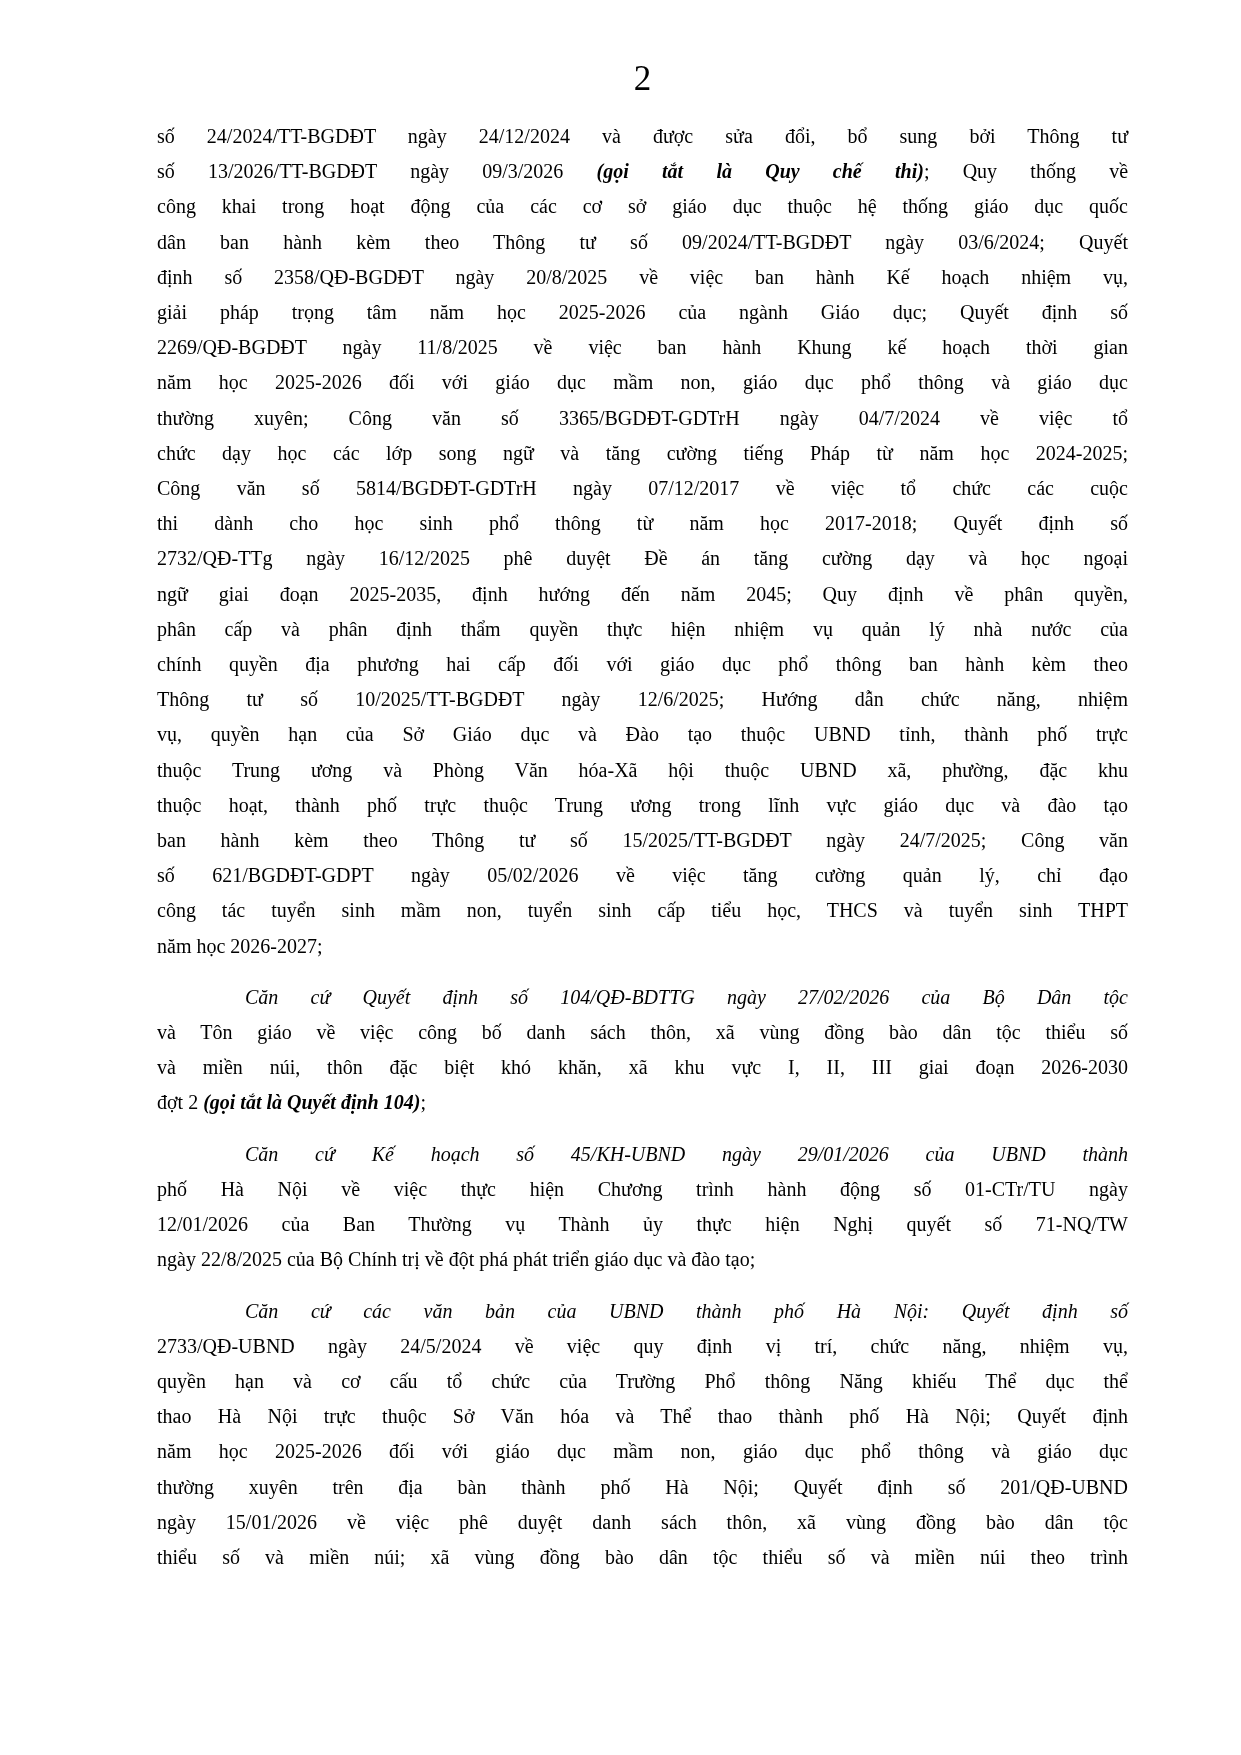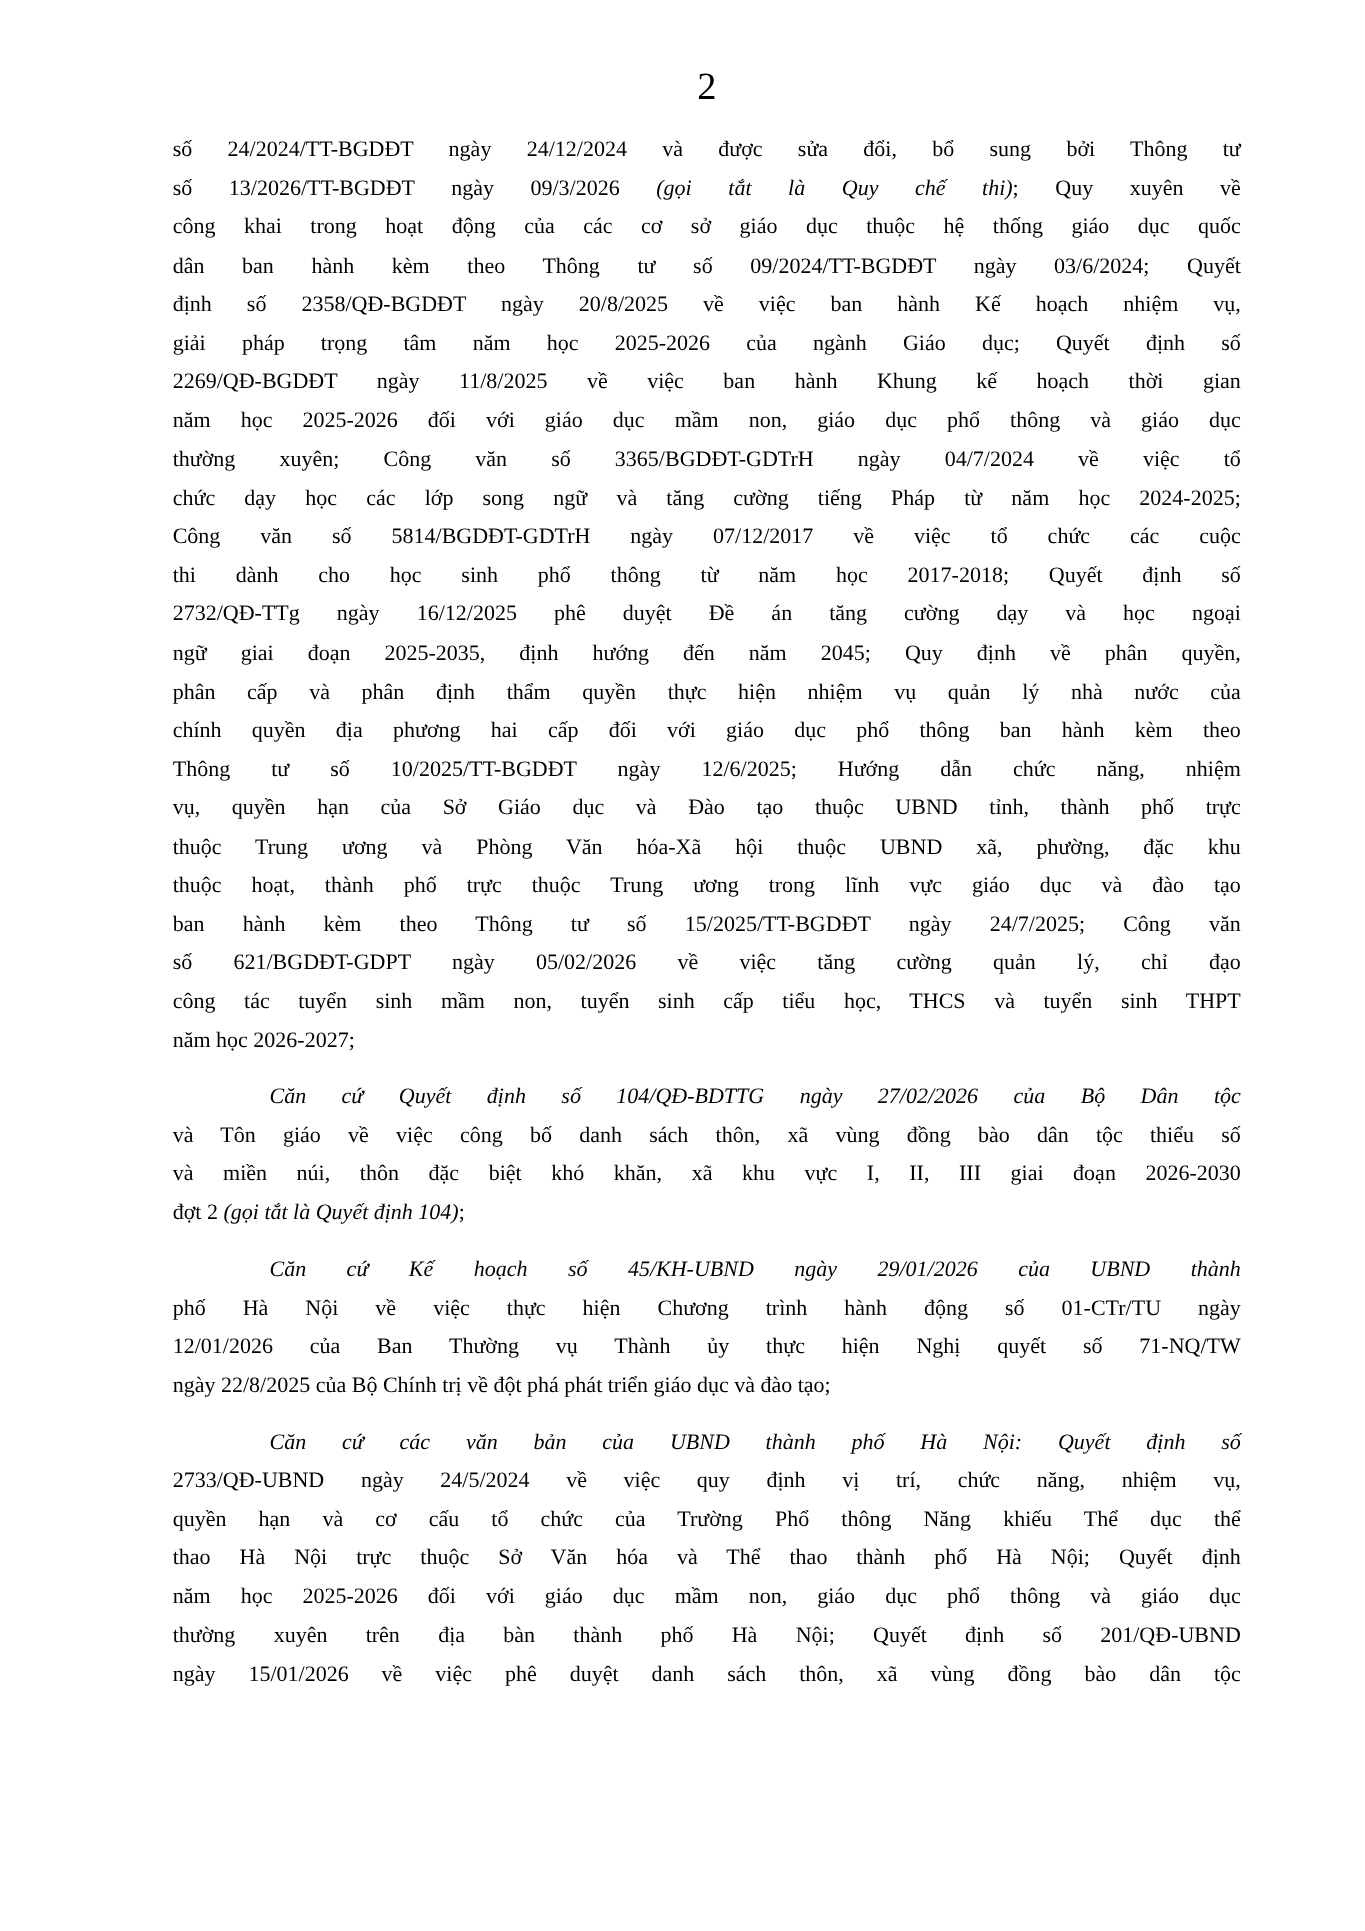--- a/index.html
+++ b/index.html
@@ -49,31 +49,32 @@
   .line.last {
     text-align: center;
     text-align-last: left;
   }
   .line.indent {
     text-indent: 88px;
     font-style: italic;
   }
   .it {
     font-style: italic;
+    font-weight: bold;
   }
 </style>
 </head>
 <body>
 
 <div class="page">
   <div class="page-number">2</div>
   <div class="content" id="content">
       <div class="para">
         <div class="line"><span>số 24/2024/TT-BGDĐT ngày 24/12/2024 và được sửa đổi, bổ sung bởi Thông tư</span></div>
-        <div class="line"><span>số 13/2026/TT-BGDĐT ngày 09/3/2026 </span><span class="it">(gọi tắt là Quy chế thi)</span><span>; Quy xuyên về</span></div>
+        <div class="line"><span>số 13/2026/TT-BGDĐT ngày 09/3/2026 </span><span class="it">(gọi tắt là Quy chế thi)</span><span>; Quy thống về</span></div>
         <div class="line"><span>công khai trong hoạt động của các cơ sở giáo dục thuộc hệ thống giáo dục quốc</span></div>
         <div class="line"><span>dân ban hành kèm theo Thông tư số 09/2024/TT-BGDĐT ngày 03/6/2024; Quyết</span></div>
         <div class="line"><span>định số 2358/QĐ-BGDĐT ngày 20/8/2025 về việc ban hành Kế hoạch nhiệm vụ,</span></div>
         <div class="line"><span>giải pháp trọng tâm năm học 2025-2026 của ngành Giáo dục; Quyết định số</span></div>
         <div class="line"><span>2269/QĐ-BGDĐT ngày 11/8/2025 về việc ban hành Khung kế hoạch thời gian</span></div>
         <div class="line"><span>năm học 2025-2026 đối với giáo dục mầm non, giáo dục phổ thông và giáo dục</span></div>
         <div class="line"><span>thường xuyên; Công văn số 3365/BGDĐT-GDTrH ngày 04/7/2024 về việc tổ</span></div>
         <div class="line"><span>chức dạy học các lớp song ngữ và tăng cường tiếng Pháp từ năm học 2024-2025;</span></div>
         <div class="line"><span>Công văn số 5814/BGDĐT-GDTrH ngày 07/12/2017 về việc tổ chức các cuộc</span></div>
         <div class="line"><span>thi dành cho học sinh phổ thông từ năm học 2017-2018; Quyết định số</span></div>
@@ -103,15 +104,16 @@
         <div class="line last"><span>ngày 22/8/2025 của Bộ Chính trị về đột phá phát triển giáo dục và đào tạo;</span></div>
       </div>
       <div class="para">
         <div class="line indent"><span>Căn cứ các văn bản của UBND thành phố Hà Nội: Quyết định số</span></div>
         <div class="line"><span>2733/QĐ-UBND ngày 24/5/2024 về việc quy định vị trí, chức năng, nhiệm vụ,</span></div>
         <div class="line"><span>quyền hạn và cơ cấu tổ chức của Trường Phổ thông Năng khiếu Thể dục thể</span></div>
         <div class="line"><span>thao Hà Nội trực thuộc Sở Văn hóa và Thể thao thành phố Hà Nội; Quyết định</span></div>
         <div class="line"><span>năm học 2025-2026 đối với giáo dục mầm non, giáo dục phổ thông và giáo dục</span></div>
         <div class="line"><span>thường xuyên trên địa bàn thành phố Hà Nội; Quyết định số 201/QĐ-UBND</span></div>
         <div class="line"><span>ngày 15/01/2026 về việc phê duyệt danh sách thôn, xã vùng đồng bào dân tộc</span></div>
+        <div class="line"><span>thiểu số và miền núi; xã vùng đồng bào dân tộc thiểu số và miền núi theo trình</span></div>
       </div>
     </div>
 </div>
 
 </body></html>

